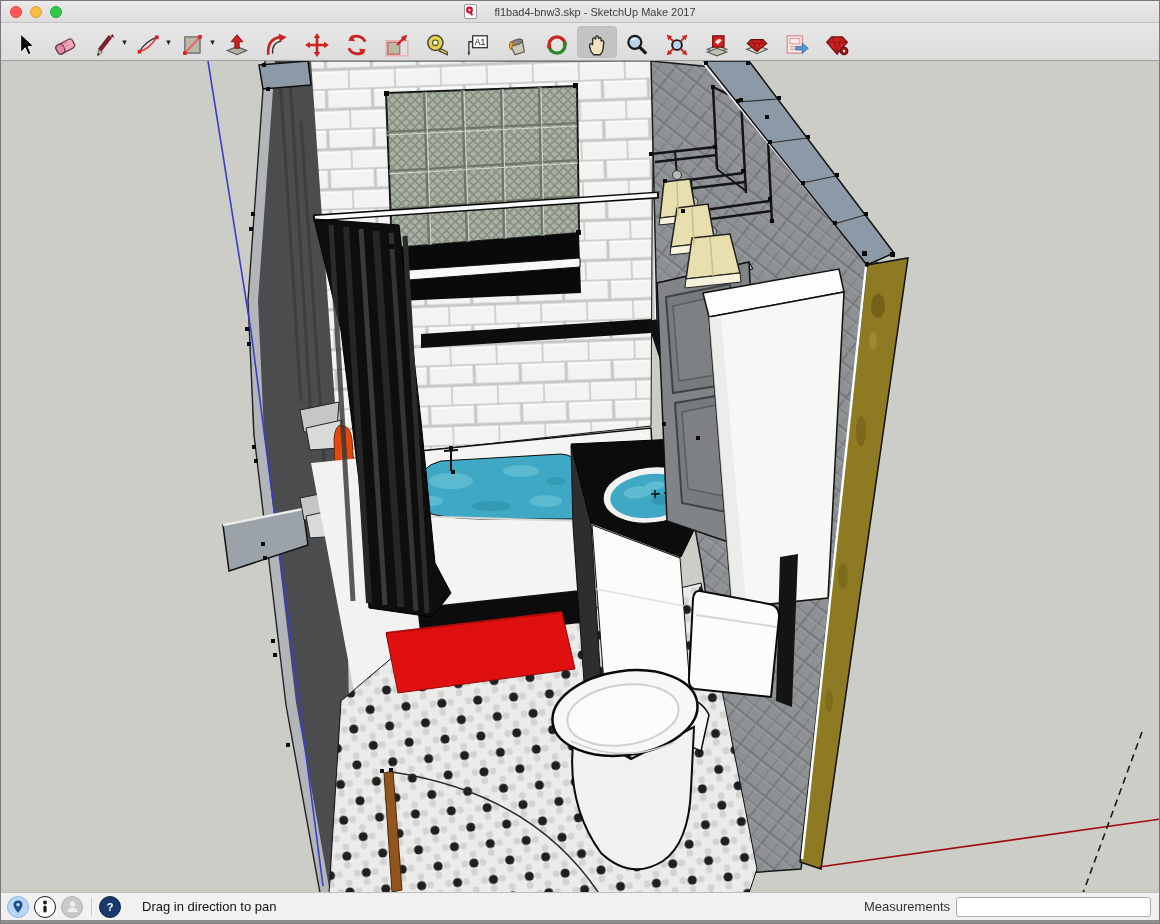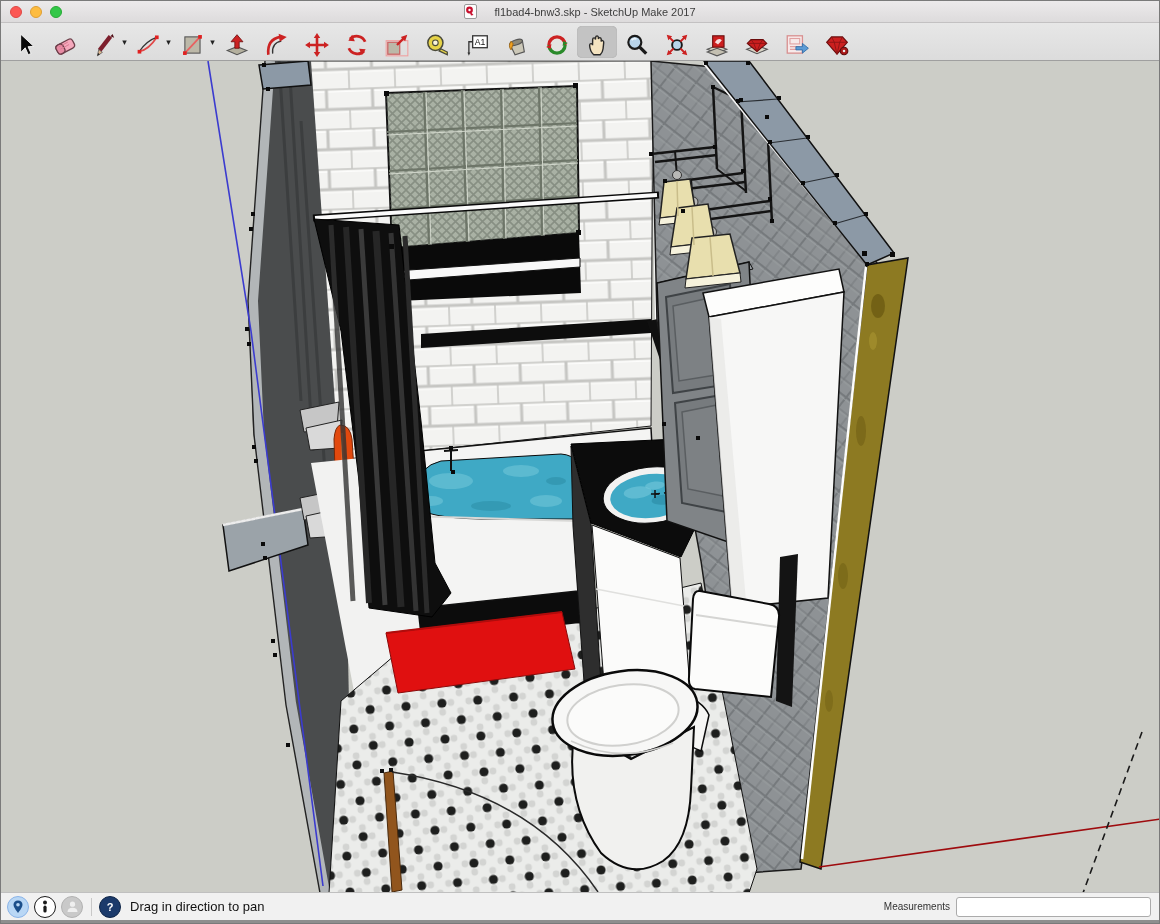--- a/index.html
+++ b/index.html
@@ -20,22 +20,22 @@
   .caret{width:11px;font-size:9px;color:#222;display:flex;align-items:center;justify-content:center;margin-left:-6px;margin-right:-1px;}
   .tool svg{display:block;}
   
   #viewport{height:831px;position:relative;background:#cccdc7;}
   #viewport svg{display:block;}
   
   #statusbar{height:32px;background:#f1f1f1;border-top:1px solid #c0c0c0;display:flex;align-items:center;padding:0 8px 4px 6px;position:relative;}
   #statusbar:after{content:"";position:absolute;left:0;right:0;bottom:0;height:4px;background:#8e8e8e;}
   .sb-icon{width:22px;height:22px;border-radius:50%;margin-right:5px;display:flex;align-items:center;justify-content:center;flex:0 0 auto;}
   .sb-divider{width:1px;height:18px;background:#c8c8c8;margin:0 7px 0 3px;}
-  #sb-hint{font-size:13px;color:#111;margin-left:4px;flex:1 1 auto;}
-  #sb-meas-label{font-size:10px;color:#333;margin-right:6px;}
+  #sb-hint{font-size:13px;color:#111;margin-left:16px;flex:1 1 auto;}
+  #sb-meas-label{font-size:13px;color:#333;margin-right:6px;}
   #sb-meas-input{width:195px;height:20px;border:1px solid #ababab;border-radius:3px;background:#fff;font-size:12px;padding:0 4px;font-family:"Liberation Sans",sans-serif;}
 </style>
 </head>
 <body>
 
 <div id="window">
 
   <div id="titlebar">
     <div class="traffic">
       <div class="tl red"></div>

